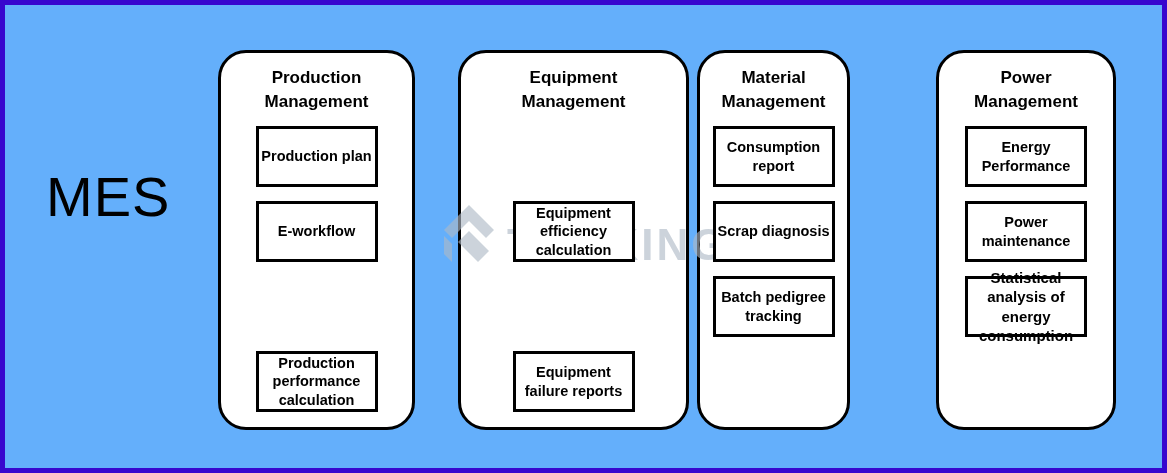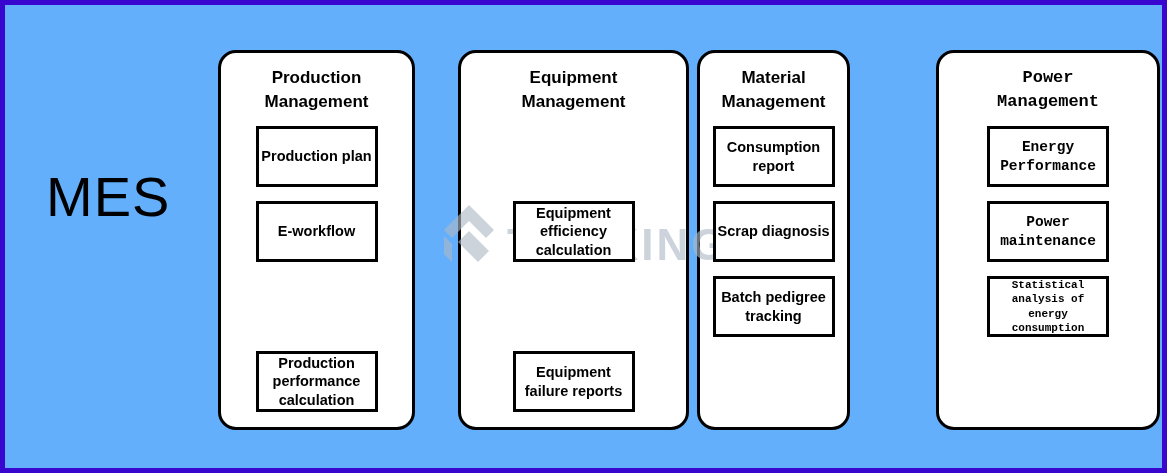--- a/index.html
+++ b/index.html
@@ -25,26 +25,26 @@
     letter-spacing: 1px;
     line-height: 1;
   }
   .card {
     position: absolute;
     top: 45px;
     height: 380px;
     box-sizing: border-box;
     background: #FFFFFF;
     border: 3px solid #000000;
-    border-radius: 18px;
+    border-radius: 28px;
   }
   .card.c1 { left: 213px; width: 197px; }
   .card.c2 { left: 453px; width: 231px; }
   .card.c3 { left: 692px; width: 153px; }
-  .card.c4 { left: 931px; width: 224px; font-family: Liberation Mono, monospace; }
+  .card.c4 { left: 931px; width: 180px; }
   .card-title {
     margin: 13px 4px 0 4px;
     font-size: 17px;
     font-weight: 700;
     text-align: center;
     white-space: pre-line;
     line-height: 1.4;
   }
   .box {
     position: absolute;
@@ -62,21 +62,21 @@
     font-size: 14.5px;
     font-weight: 700;
     line-height: 1.26;
     padding: 0 2px;
     z-index: 3;
   }
   .slot0 { top: 73px; }
   .slot1 { top: 148px; }
   .slot2 { top: 223px; }
   .slot3 { top: 298px; }
-  .box.small { font-size: 11px; line-height: 1.3; }
+  .box.small { font-size: 15px; line-height: 1.3; }
   .watermark {
     position: absolute;
     left: 438px;
     top: 198px;
     display: flex;
     align-items: flex-start;
     gap: 12px;
     z-index: 2;
     opacity: 0.62;
     pointer-events: none;

